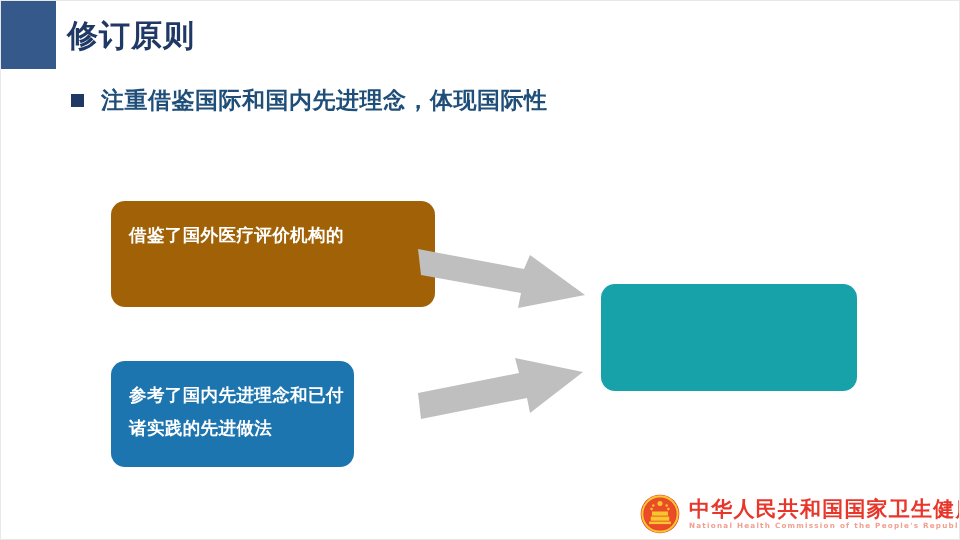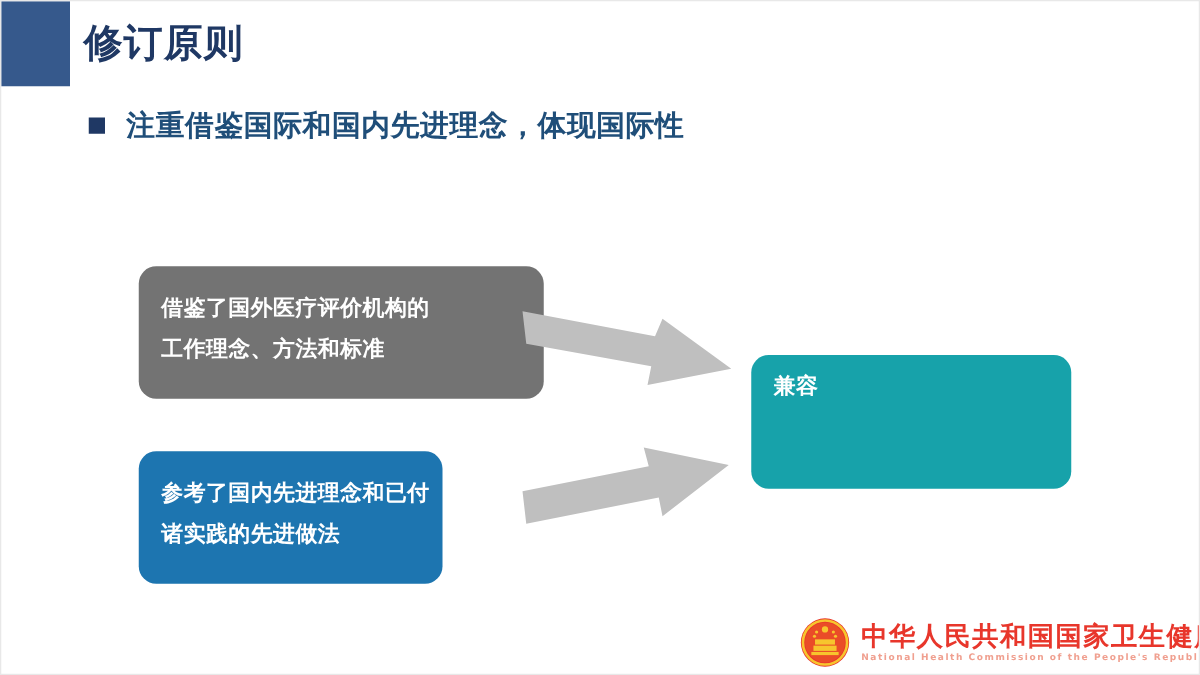--- a/index.html
+++ b/index.html
@@ -75,24 +75,24 @@
   }
   .rbox .lines {
     position: absolute;
     left: 18px;
     right: 12px;
   }
   .rbox .line { white-space: nowrap; }
 
   #box-foreign {
     left: 110px;
-    top: 212px;
+    top: 200px;
     width: 324px;
     height: 106px;
-    background: #737373;
+    background: #a16207;
   }
   #box-foreign .lines { top: 18px; }
 
   #box-domestic {
     left: 110px;
     top: 360px;
     width: 243px;
     height: 106px;
     background: #1D75B0;
   }
@@ -161,34 +161,32 @@
   <div id="bullet-row">
     <span id="bullet-marker"></span>
     <span id="bullet-text">注重借鉴国际和国内先进理念，体现国际性</span>
   </div>
 
   <div id="slide-title">修订原则</div>
 
   <div id="box-foreign" class="rbox">
     <div class="lines">
       <div class="line">借鉴了国外医疗评价机构的</div>
-      <div class="line">工作理念、方法和标准</div>
     </div>
   </div>
 
   <div id="box-domestic" class="rbox">
     <div class="lines">
       <div class="line">参考了国内先进理念和已付</div>
       <div class="line">诸实践的先进做法</div>
     </div>
   </div>
 
   <div id="box-result" class="rbox">
     <div class="lines">
-      <div class="line">兼容</div>
     </div>
   </div>
 
   <svg id="arrow-down" class="arrow-svg" width="180" height="90" viewBox="0 0 180 90">
     <polygon points="3,14 109,34 115,20 170,60 103,73 106,58 6,40" fill="#BFBFBF"></polygon>
   </svg>
 
   <svg id="arrow-up" class="arrow-svg" width="180" height="90" viewBox="0 0 180 90">
     <polygon points="3,48 104,28 100,13 168,27 115,68 112,53 6,74" fill="#BFBFBF"></polygon>
   </svg>

